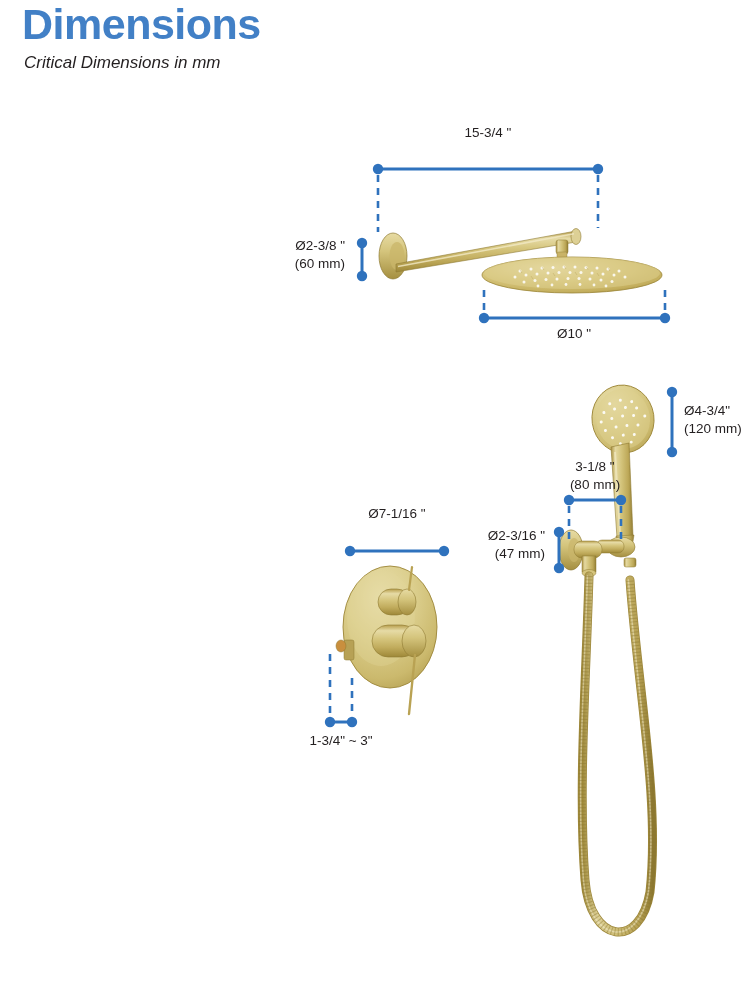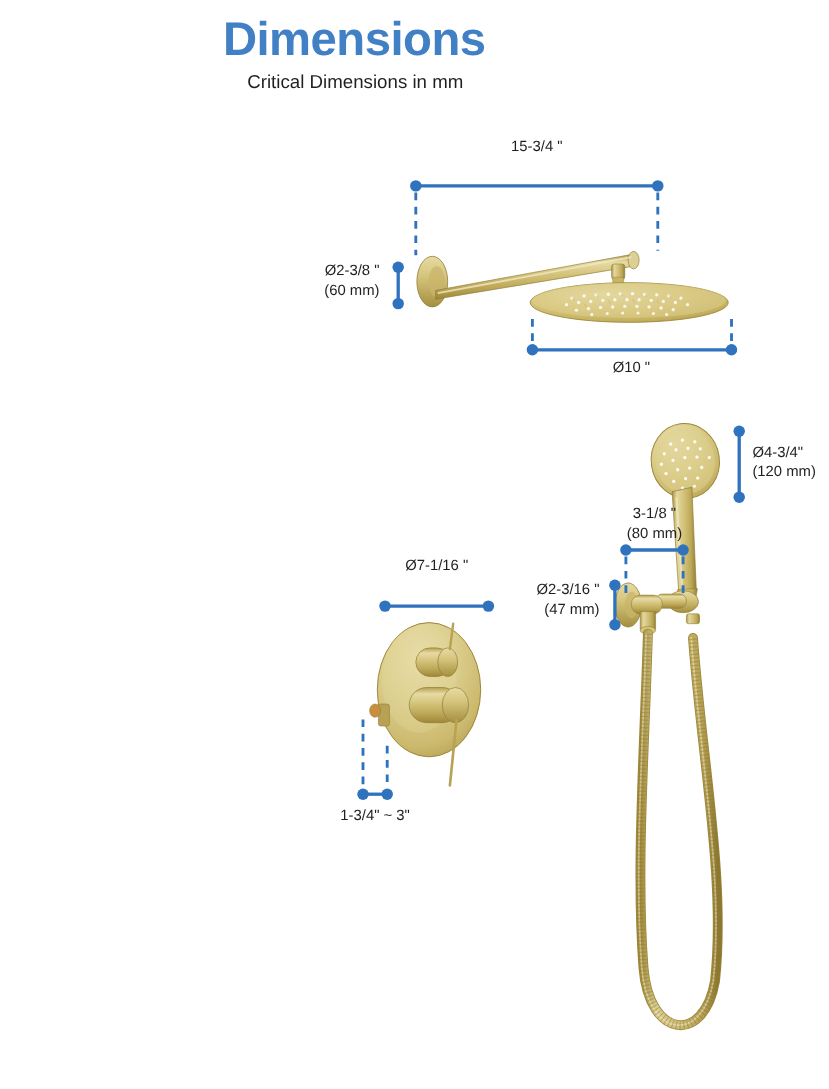--- a/index.html
+++ b/index.html
@@ -17,38 +17,38 @@
     width: 754px;
     height: 990px;
     background: #ffffff;
     overflow: hidden;
   }
 
   
   #header {
     position: absolute;
     left: 22px;
-    top: 14px;
+    top: 2px;
     width: 600px;
-    text-align: center;
   }
   #page-title {
     font-size: 43px;
     font-weight: bold;
     color: #4280c6;
     letter-spacing: -0.5px;
     line-height: 1.05;
     margin: 0;
   }
   #page-subtitle {
     font-size: 17px;
     font-weight: normal;
     color: #231f20;
     margin: 6px 0 0 2px;
     line-height: 1.2;
+    font-style: italic;
   }
 
   
   .dim-label {
     position: absolute;
     font-size: 13.5px;
     color: #231f20;
     line-height: 1.32;
     white-space: nowrap;
   }

